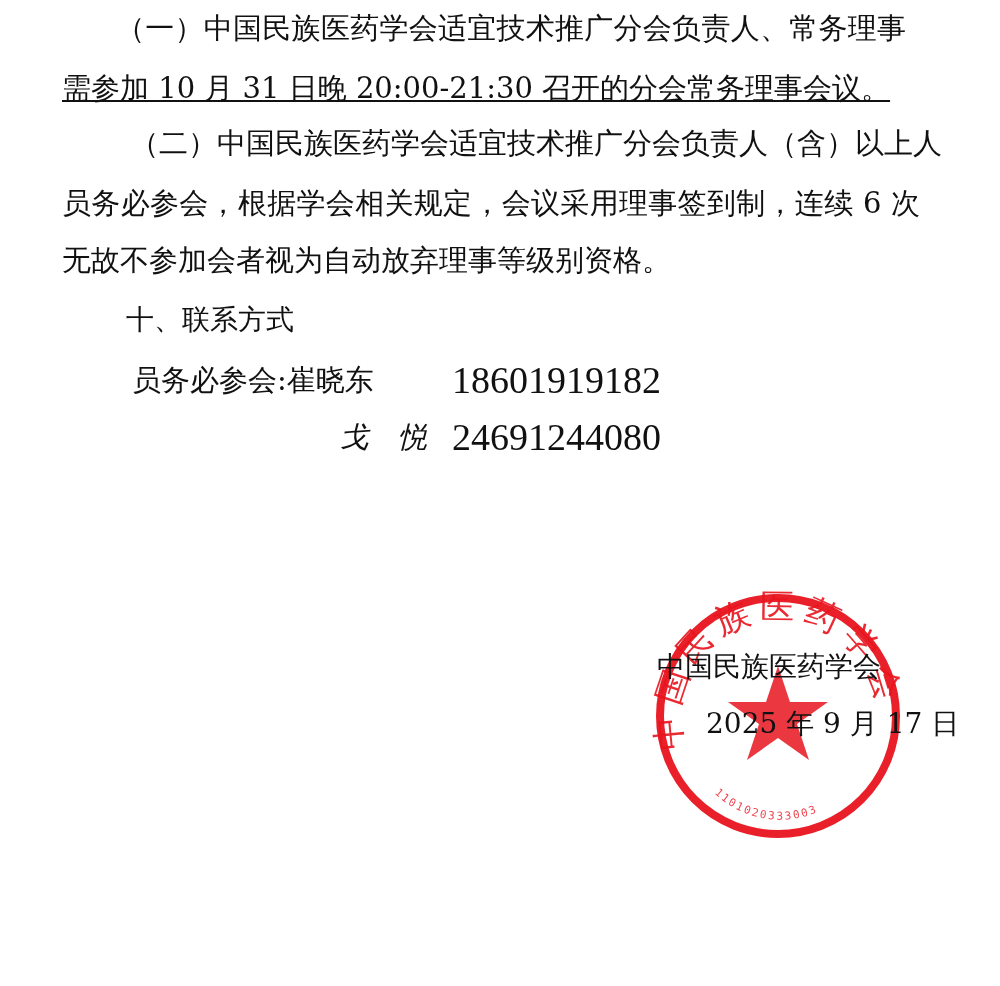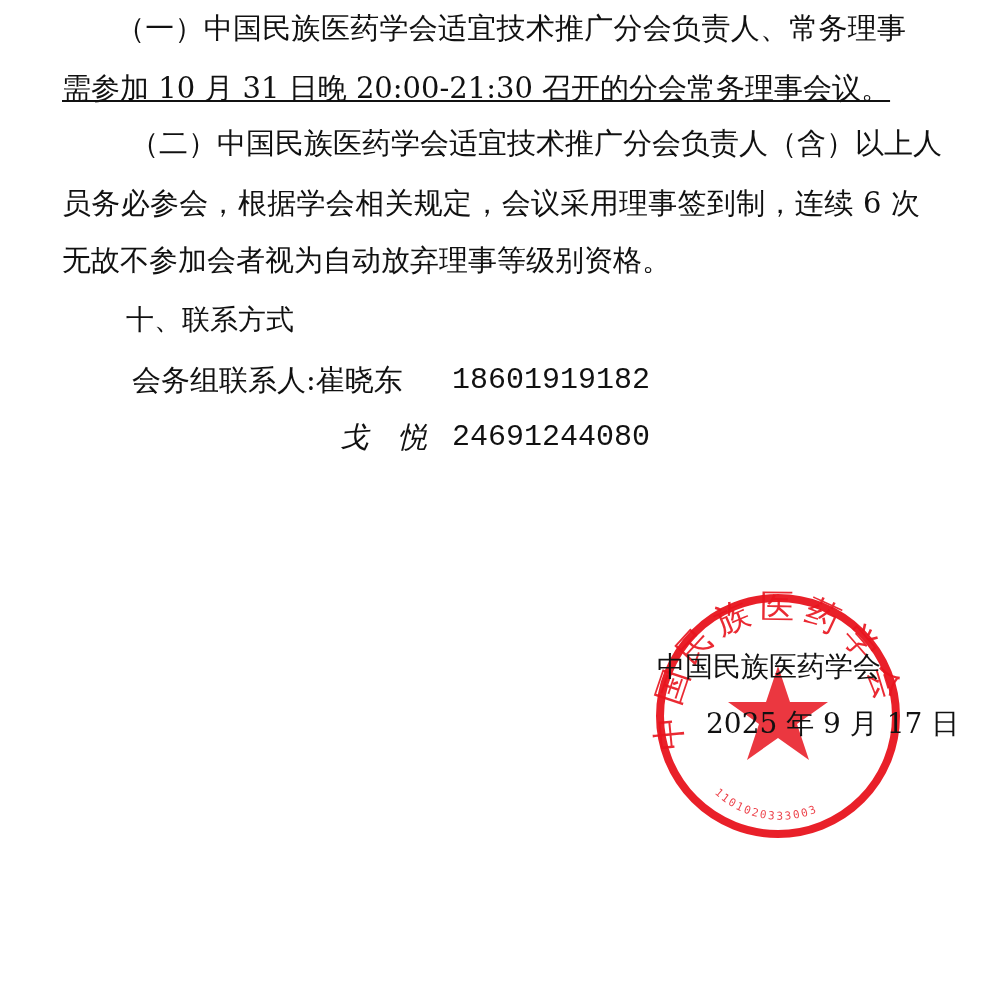--- a/index.html
+++ b/index.html
@@ -1,40 +1,40 @@
 <!DOCTYPE html>
 <html><head>
   <meta charset="utf-8">
   <style>
     html, body { margin: 0; padding: 0; background: #ffffff; }
     body { width: 1000px; height: 986px; position: relative; overflow: hidden;
       font-family: "DejaVu Serif", "Liberation Serif", serif; color: #111111; }
     .line { position: absolute; font-size: 29px; line-height: 40px; white-space: nowrap; letter-spacing: 0; }
     .justify { text-align: justify; text-align-last: justify; }
     .heading { font-family: "DejaVu Sans", "Liberation Sans", sans-serif; font-weight: normal; font-size: 28px; }
-    .num { font-family: Liberation Mono, monospace; font-size: 30px; }
+    .num { font-family: Liberation Serif, serif; font-size: 38px; }
     .sig { position: absolute; font-size: 28px; line-height: 36px; white-space: nowrap; color: #111; z-index: 2; }
     .seal { position: absolute; left: 650px; top: 588px; width: 260px; height: 260px; z-index: 1; }
   </style>
 </head>
 <body>
 
 <div>
 
   <div class="line justify" style="left:116px; top:8px; width:790px;">（一）中国民族医药学会适宜技术推广分会负责人、常务理事</div>
   <div class="line" style="left:62px; top:68px;text-decoration:underline;">需参加 10 月 31 日晚 20:00-21:30 召开的分会常务理事会议。</div>
 
   <div class="line justify" style="left:130px; top:123px; width:790px;">（二）中国民族医药学会适宜技术推广分会负责人（含）以上人</div>
   <div class="line justify" style="left:62px; top:183px; width:858px;">员务必参会，根据学会相关规定，会议采用理事签到制，连续 6 次</div>
   <div class="line" style="left:62px; top:240px;">无故不参加会者视为自动放弃理事等级别资格。</div>
 
   <div class="line heading" style="left:126px; top:300px;">十、联系方式</div>
 
   <div class="line" style="left:132px; top:360px;">
-    <span>会务组联系人:</span><span>崔晓东</span>
+    <span>员务必参会:</span><span>崔晓东</span>
   </div>
   <div class="line num" style="left:452px; top:360px;">18601919182</div>
 
   <div class="line" style="left:340px; top:417px;font-style:italic;">戈　悦</div>
   <div class="line num" style="left:452px; top:417px;">24691244080</div>
 
   <svg class="seal" viewBox="0 0 260 260">
     <defs>
       <path id="sealArc" d="M 40 175 A 100 100 0 1 1 225 160"></path>
       <path id="codeArc" d="M 55 195 A 95 95 0 0 0 205 195"></path>

